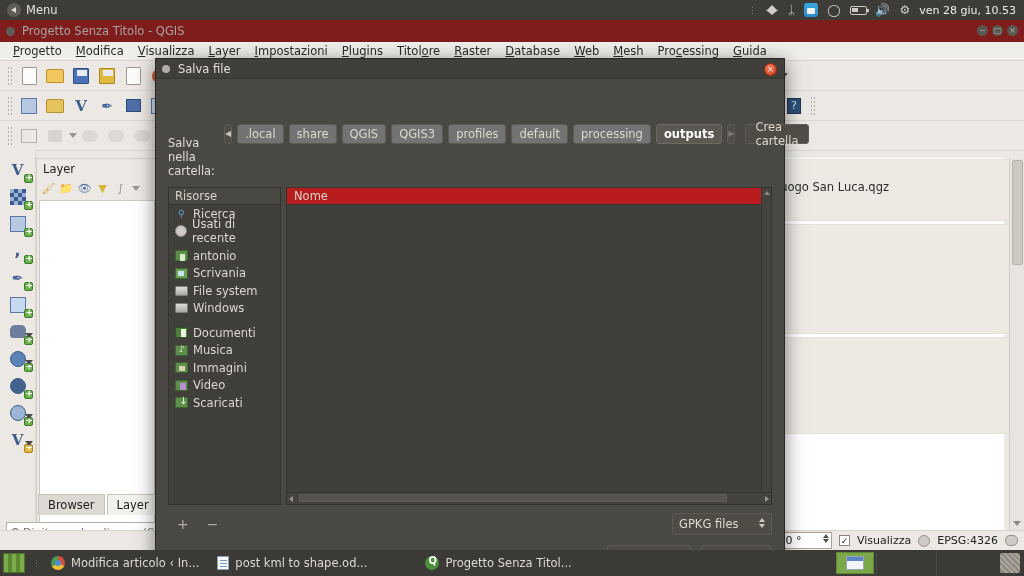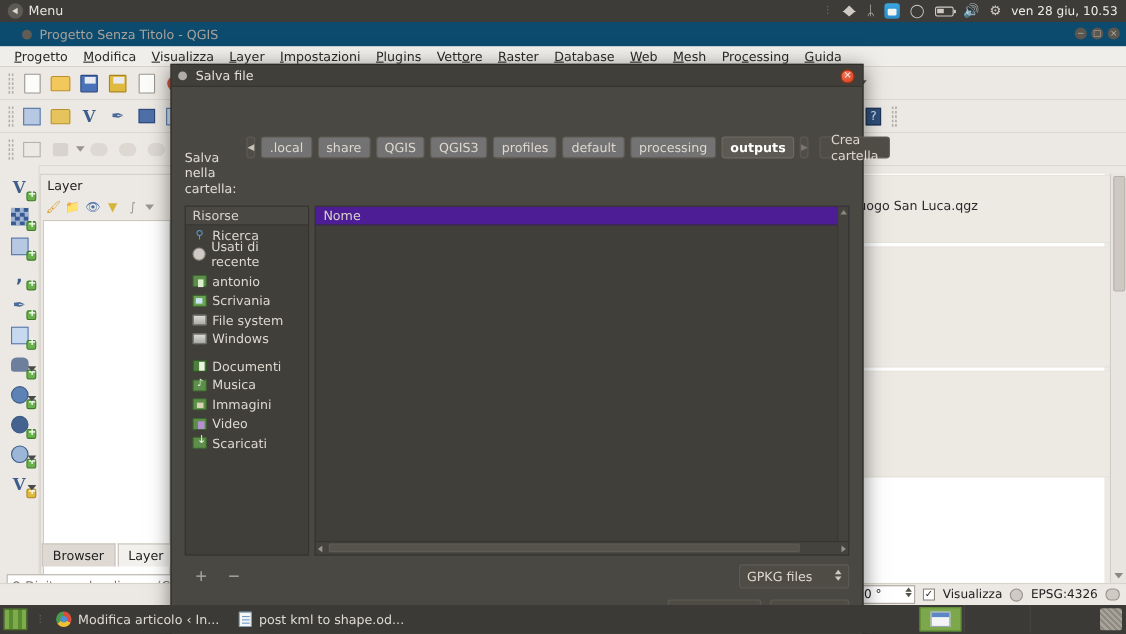--- a/index.html
+++ b/index.html
@@ -74,22 +74,22 @@
     content:""; position:absolute; right:-3px; top:2px; width:2px; height:3px; background:#cfcac4;
   }
   .clock { font-size: 11px; color: #efece8; }
 
   
   .qgis-window {
     position: absolute; left: 0; top: 20px; width: 1024px; height: 530px;
     background: #ece9e4;
   }
   .qgis-titlebar {
-    height: 22px; background: #0c4a6e; color: #b9b4ad;
-    display: flex; align-items: center; padding: 0 20px;
+    height: 22px; background: #7f1d1d; color: #b9b4ad;
+    display: flex; align-items: center; padding: 0 6px;
     position: relative;
   }
   .title-dot { width: 9px; height: 9px; border-radius: 50%; background: #605c56; margin-right: 7px;}
   .qgis-title-text { font-size: 11.5px; color: #a7a29b; }
   .win-ctrl-group { position: absolute; right: 6px; top: 5px; display: flex; gap: 4px;}
   .win-ctrl { width: 11px; height: 11px; border-radius: 50%; background: #5a5650; position: relative;}
   .win-ctrl span { position:absolute; color: #b5b0a9; font-size: 8px; left: 50%; top: 50%; transform: translate(-50%,-50%); line-height: 1;}
 
   .menubar {
     height: 19px; background: #f0eeea;
@@ -301,21 +301,21 @@
   .pl-ico.video::after{content:"";position:absolute;left:4px;top:2px;width:6px;height:7px;background:#b58fd0;}
   .pl-ico.dl { width:13px;height:11px;background:#5d8f4b;border:1px solid #3d6431;border-radius:1px;position:relative;}
   .pl-ico.dl::after{content:"↓";position:absolute;left:3px;top:-3px;color:#eaf6e2;font-size:10px;}
 
   .filelist-wrap { flex: 1; display: flex; flex-direction: column; }
   .filelist {
     flex: 1; background: #413f3a; border: 1px solid #35332f;
     display: flex; flex-direction: column; position: relative;
   }
   .filelist-header {
-    height: 17px; background: #4c1d95; border-bottom: 1px solid #35332f;
+    height: 17px; background: #b91c1c; border-bottom: 1px solid #35332f;
     color: #d8d3cb; font-size: 11.5px; padding-left: 7px; display:flex; align-items:center;
   }
   .filelist-body { flex: 1; }
   .vscroll-right {
     position: absolute; right: 0; top: 0; width: 10px; bottom: 0; background: #45433e;
     border-left: 1px solid #3a3834;
   }
   .vscroll-right .arrow-up {
     position:absolute; left:2px; top:3px; width:0;height:0;
     border-left:3px solid transparent;border-right:3px solid transparent;border-bottom:4px solid #8d887f;
@@ -440,21 +440,21 @@
       </span>
     </div>
 
     <div class="menubar">
       <div class="menu-item"><u>P</u><span>rogetto</span></div>
       <div class="menu-item"><u>M</u><span>odifica</span></div>
       <div class="menu-item"><u>V</u><span>isualizza</span></div>
       <div class="menu-item"><u>L</u><span>ayer</span></div>
       <div class="menu-item"><u>I</u><span>mpostazioni</span></div>
       <div class="menu-item"><u>P</u><span>lugins</span></div>
-      <div class="menu-item"><span>Vett</span><u>o</u><span>re</span></div>
+      <div class="menu-item"><span>Titol</span><u>o</u><span>re</span></div>
       <div class="menu-item"><u>R</u><span>aster</span></div>
       <div class="menu-item"><u>D</u><span>atabase</span></div>
       <div class="menu-item"><u>W</u><span>eb</span></div>
       <div class="menu-item"><u>M</u><span>esh</span></div>
       <div class="menu-item"><span>Pro</span><u>c</u><span>essing</span></div>
       <div class="menu-item"><u>G</u><span>uida</span></div>
     </div>
 
     <div class="toolbar-row">
       <span class="tb-grip"></span>
@@ -796,20 +796,24 @@
     <span class="tb-dots">⋮</span>
 
     <div class="task-item">
       <span class="ti-chrome"></span>
       <span>Modifica articolo ‹ In...</span>
     </div>
     <div class="task-item">
       <span class="ti-doc"></span>
       <span>post kml to shape.od...</span>
     </div>
+    <div class="task-item" style="margin-left:40px">
+      <span class="ti-qgis"></span>
+      <span>Progetto Senza Titol...</span>
+    </div>
 
     <div class="tb-rightzone">
       <span class="tb-wsbox">
           <span class="win"></span>
         </span>
       <span class="tb-cell"></span>
       <span class="tb-cell"></span>
       <span class="tb-avatar"></span>
     </div>
   </div>

